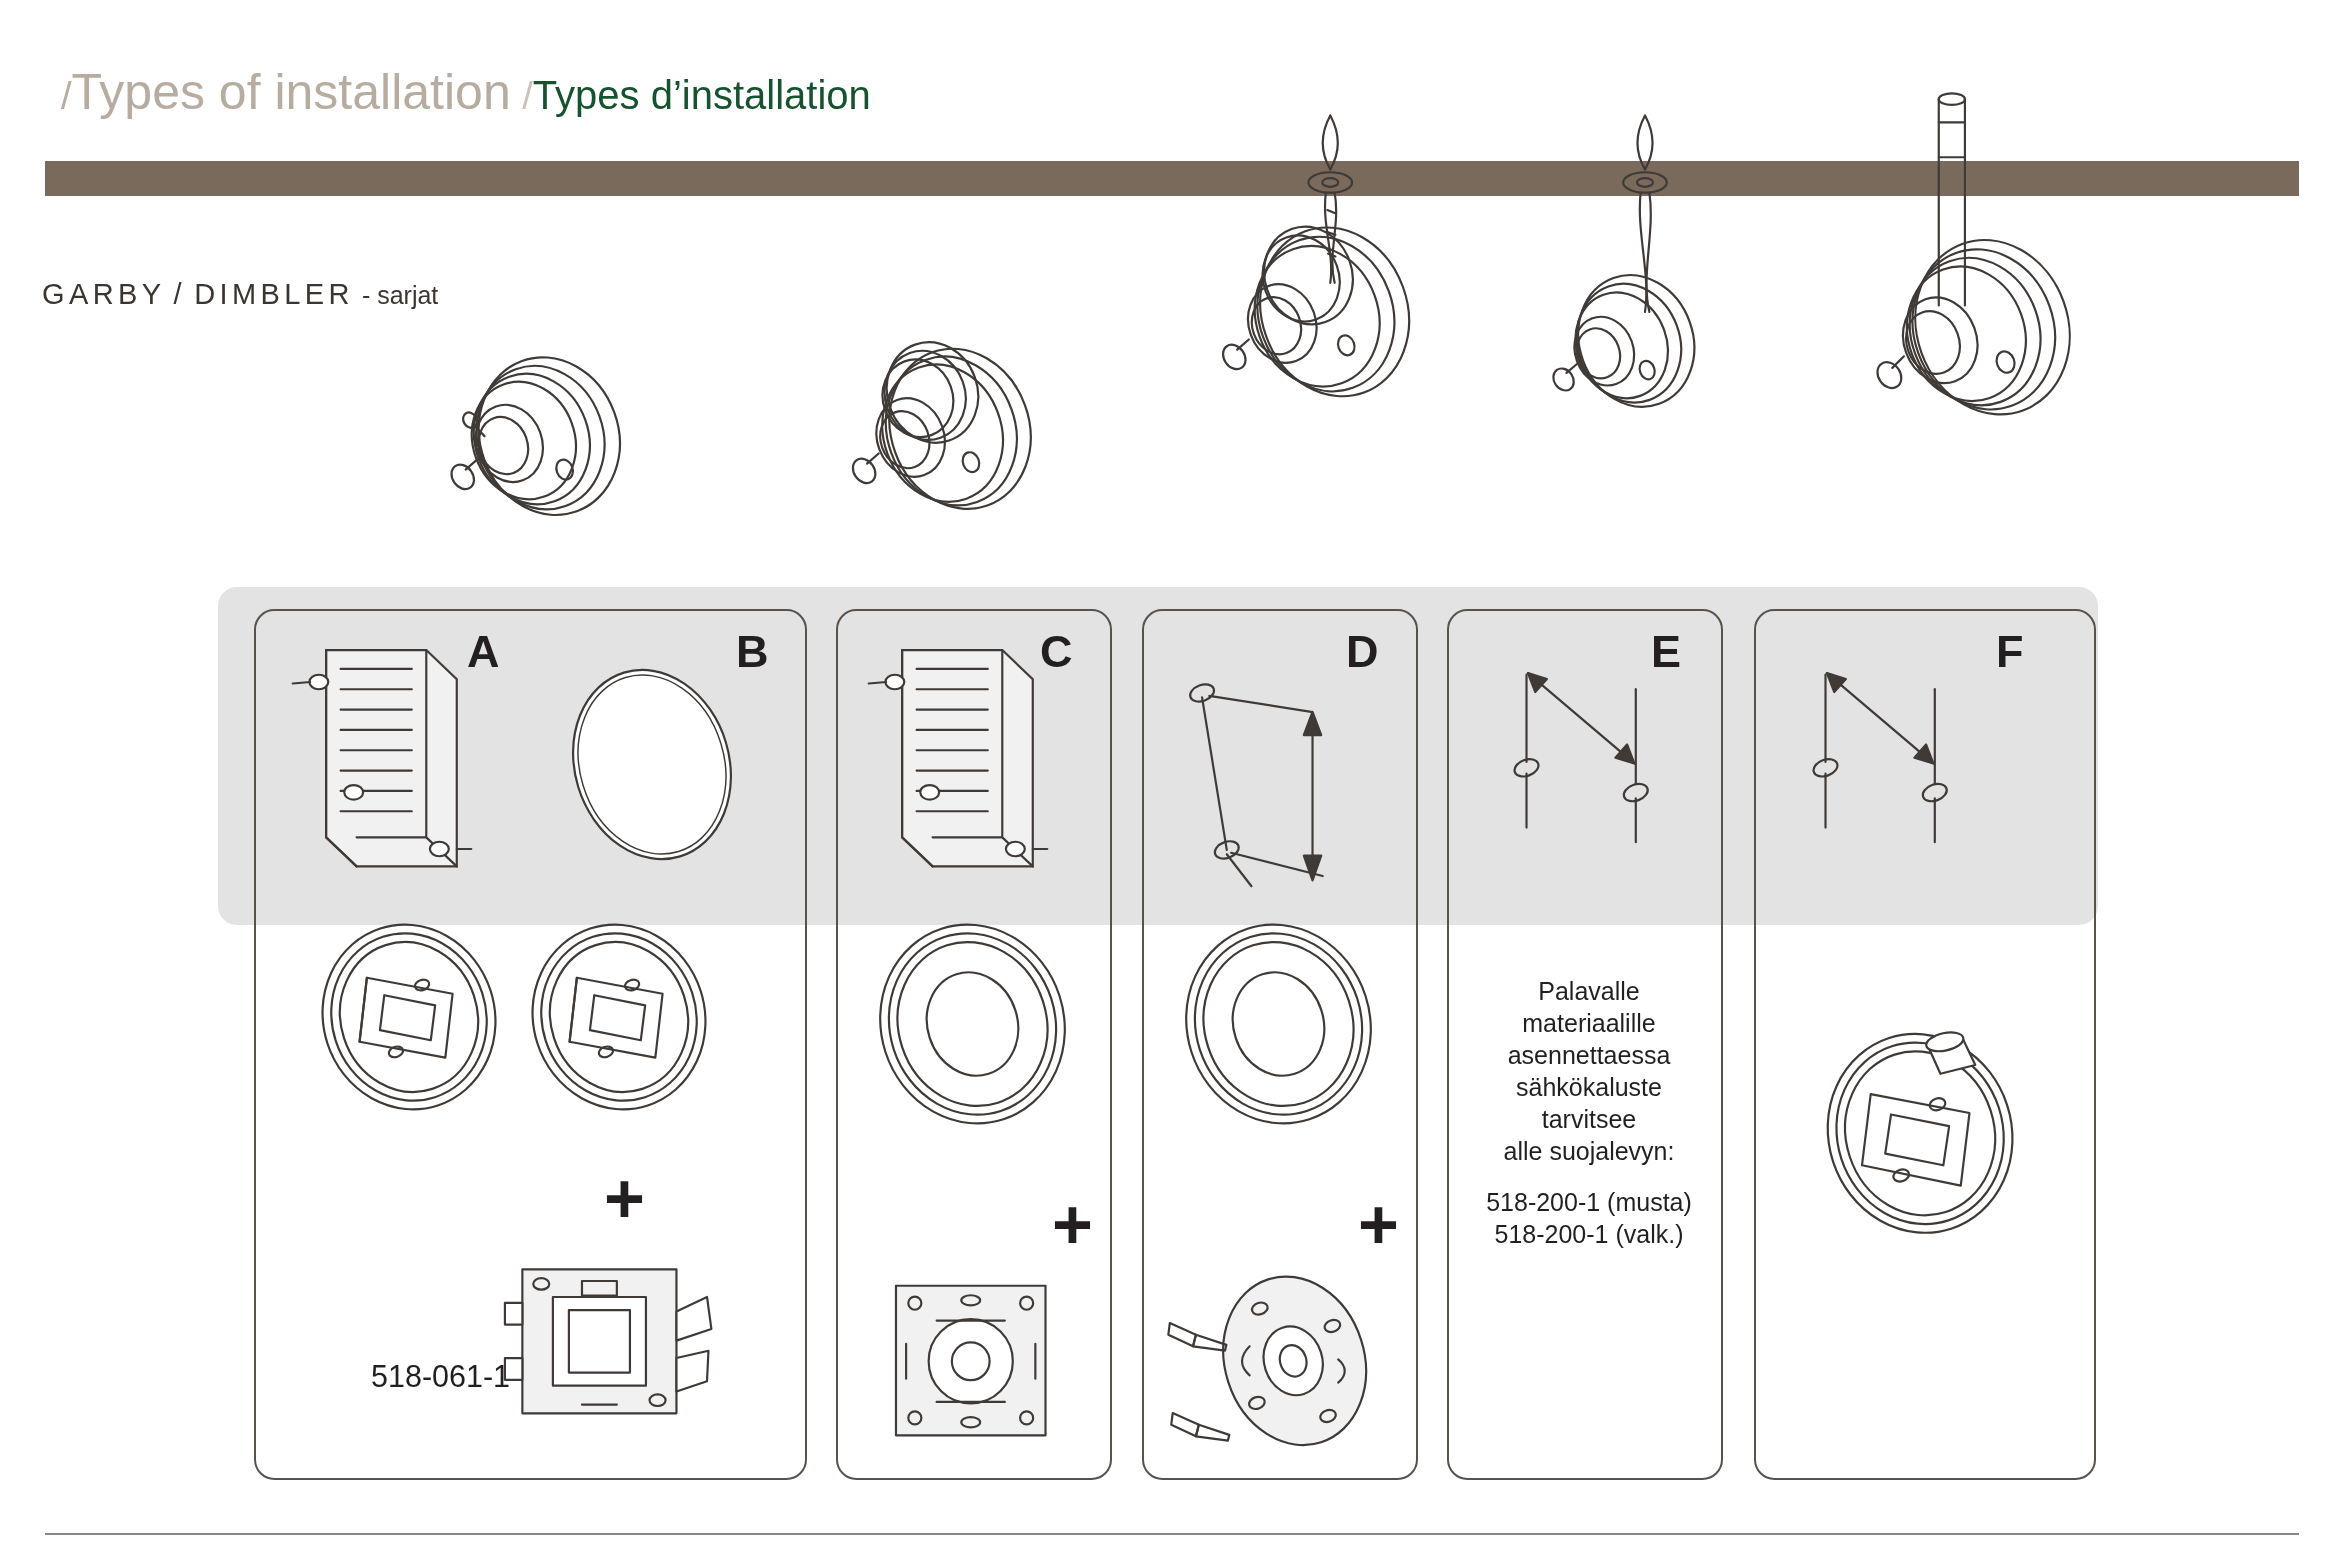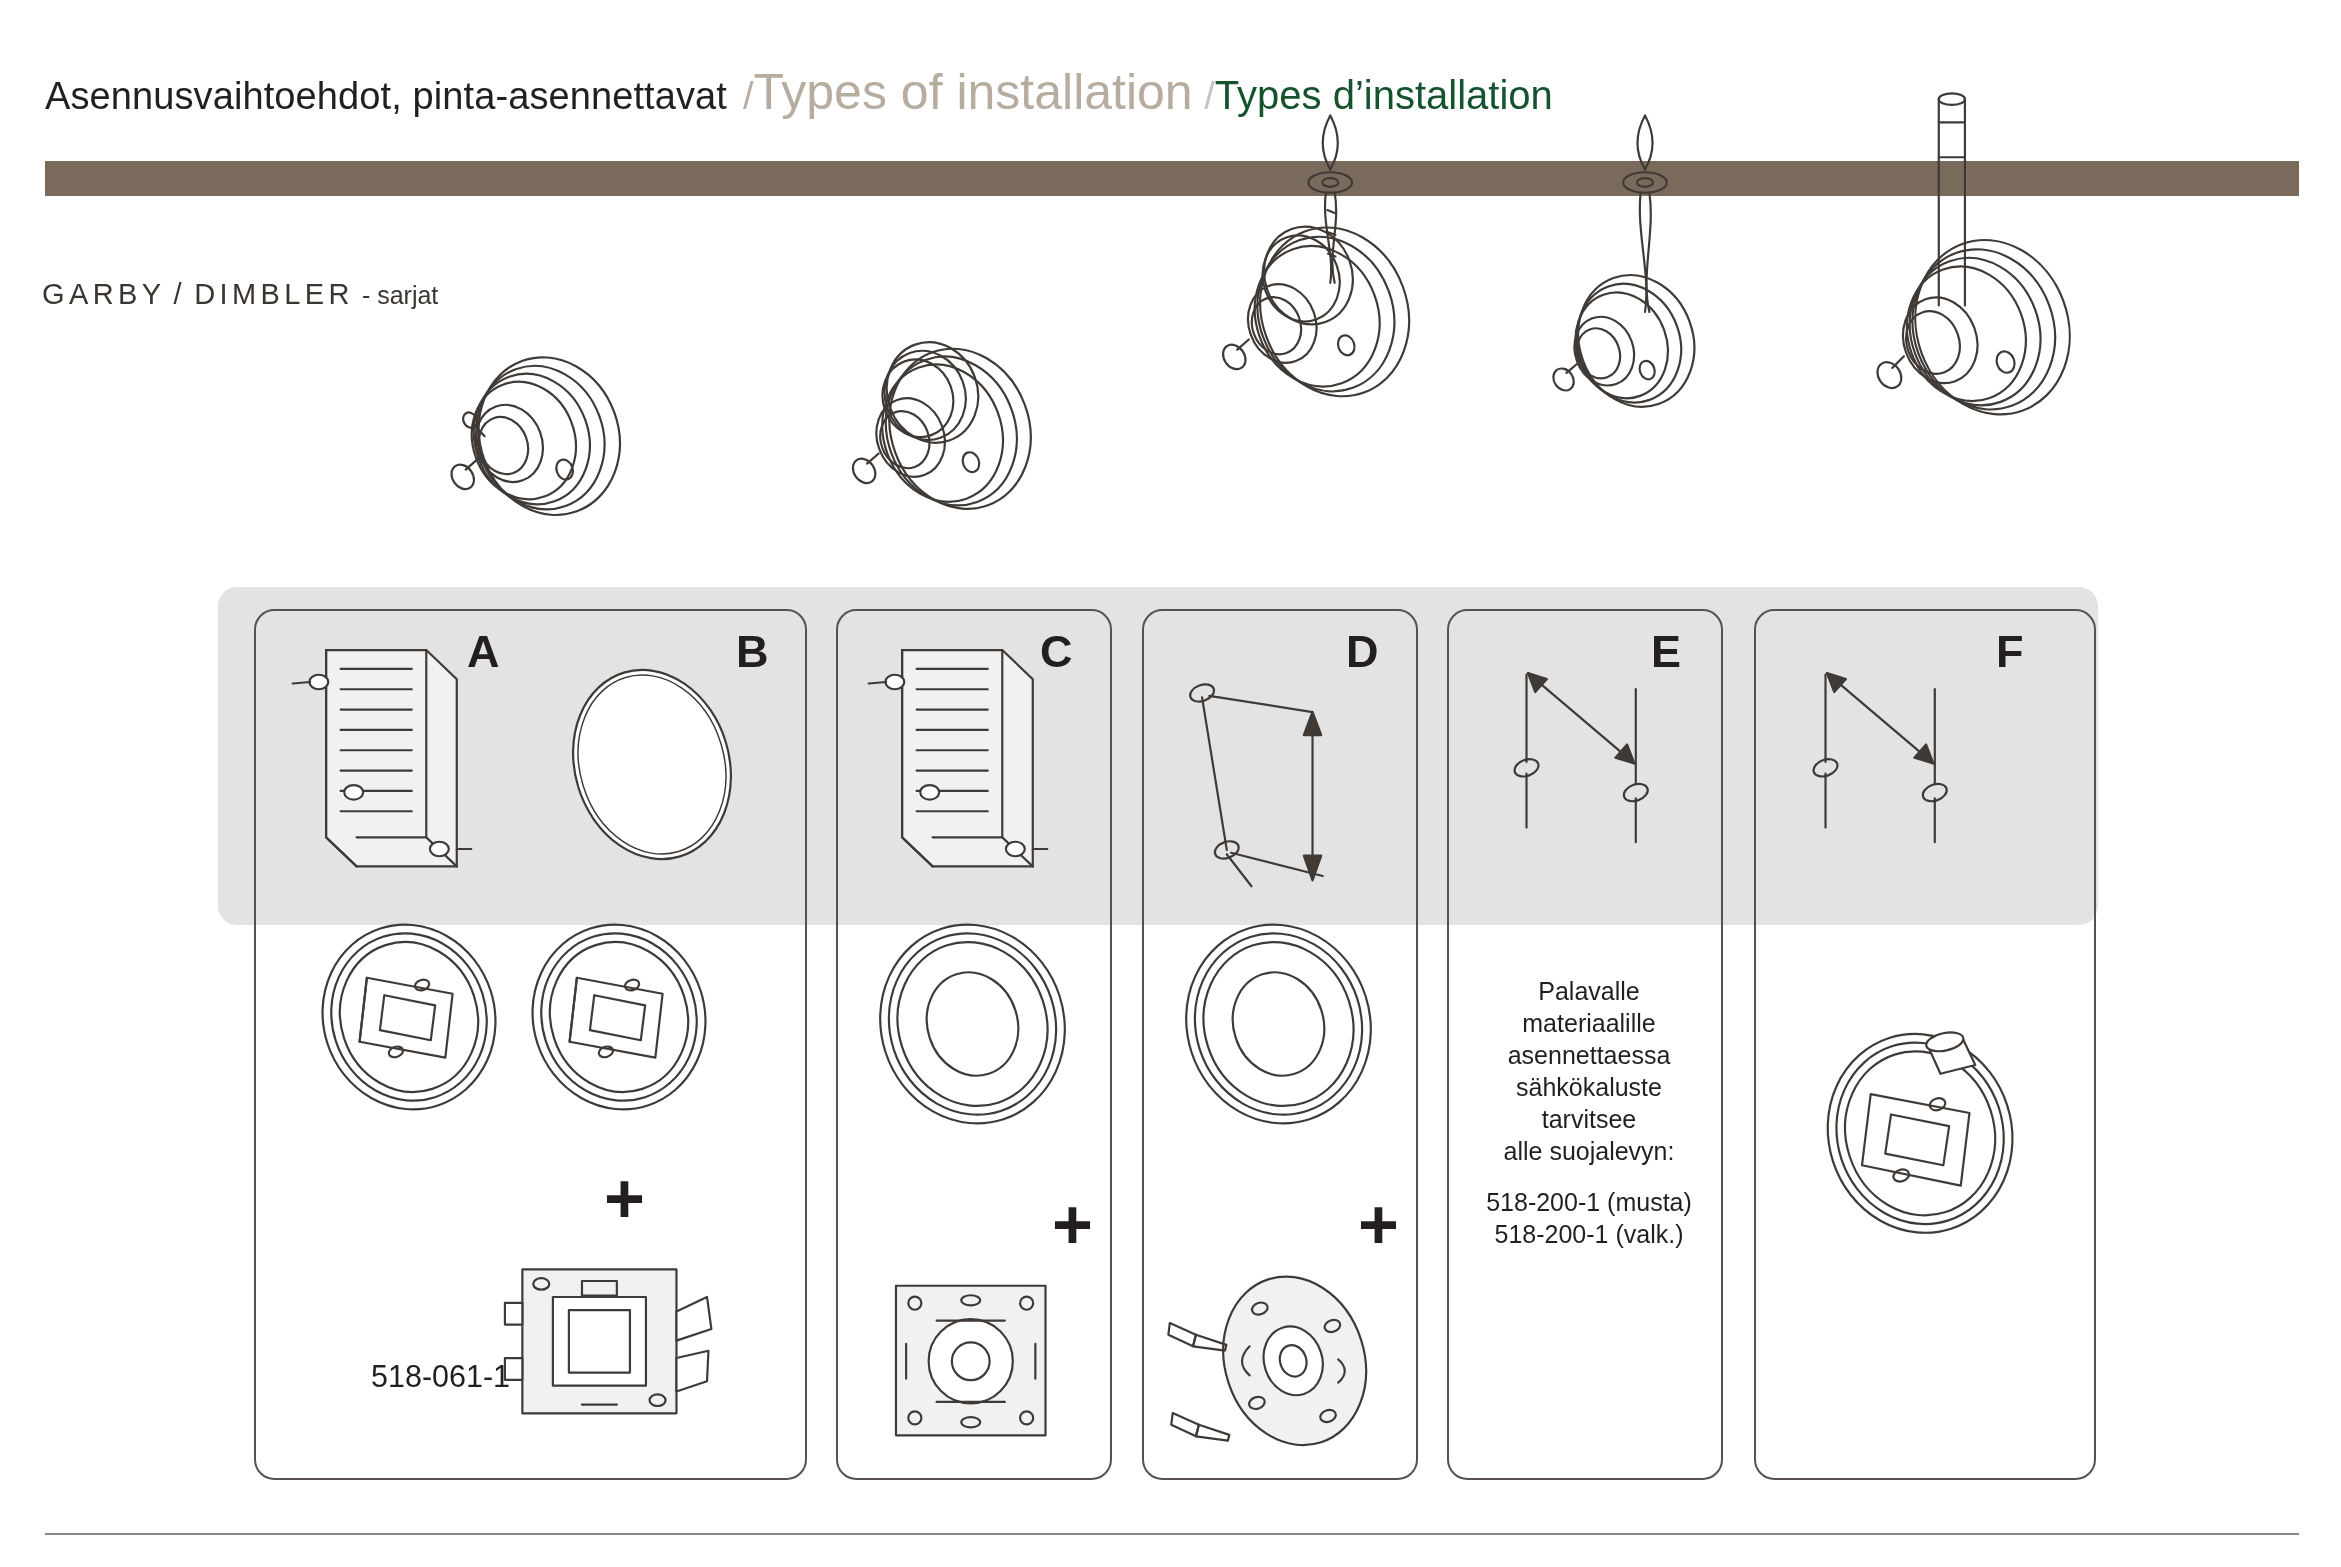--- a/index.html
+++ b/index.html
@@ -169,21 +169,20 @@
   .ln { fill: none; stroke: #3f3a36; stroke-width: 3; stroke-linejoin: round; stroke-linecap: round; }
   .ln2 { fill: none; stroke: #3f3a36; stroke-width: 2; }
   .fillw { fill: #ffffff; stroke: #3f3a36; stroke-width: 3; }
   .fillg { fill: #f2f1f1; stroke: #3f3a36; stroke-width: 3; }
 </style>
 </head>
 <body>
 
 <div class="header">
   <div class="title-row">
-    <span class="title-fi">Asennusvaihtoehdot, pinta-asennettavat</span>
     <span class="title-sep1">/</span>
     <span class="title-en">Types of installation</span>
     <span class="title-sep2">/</span>
     <span class="title-fr">Types d’installation</span>
   </div>
 
 </div>
 
 <div class="brown-bar"></div>
 

